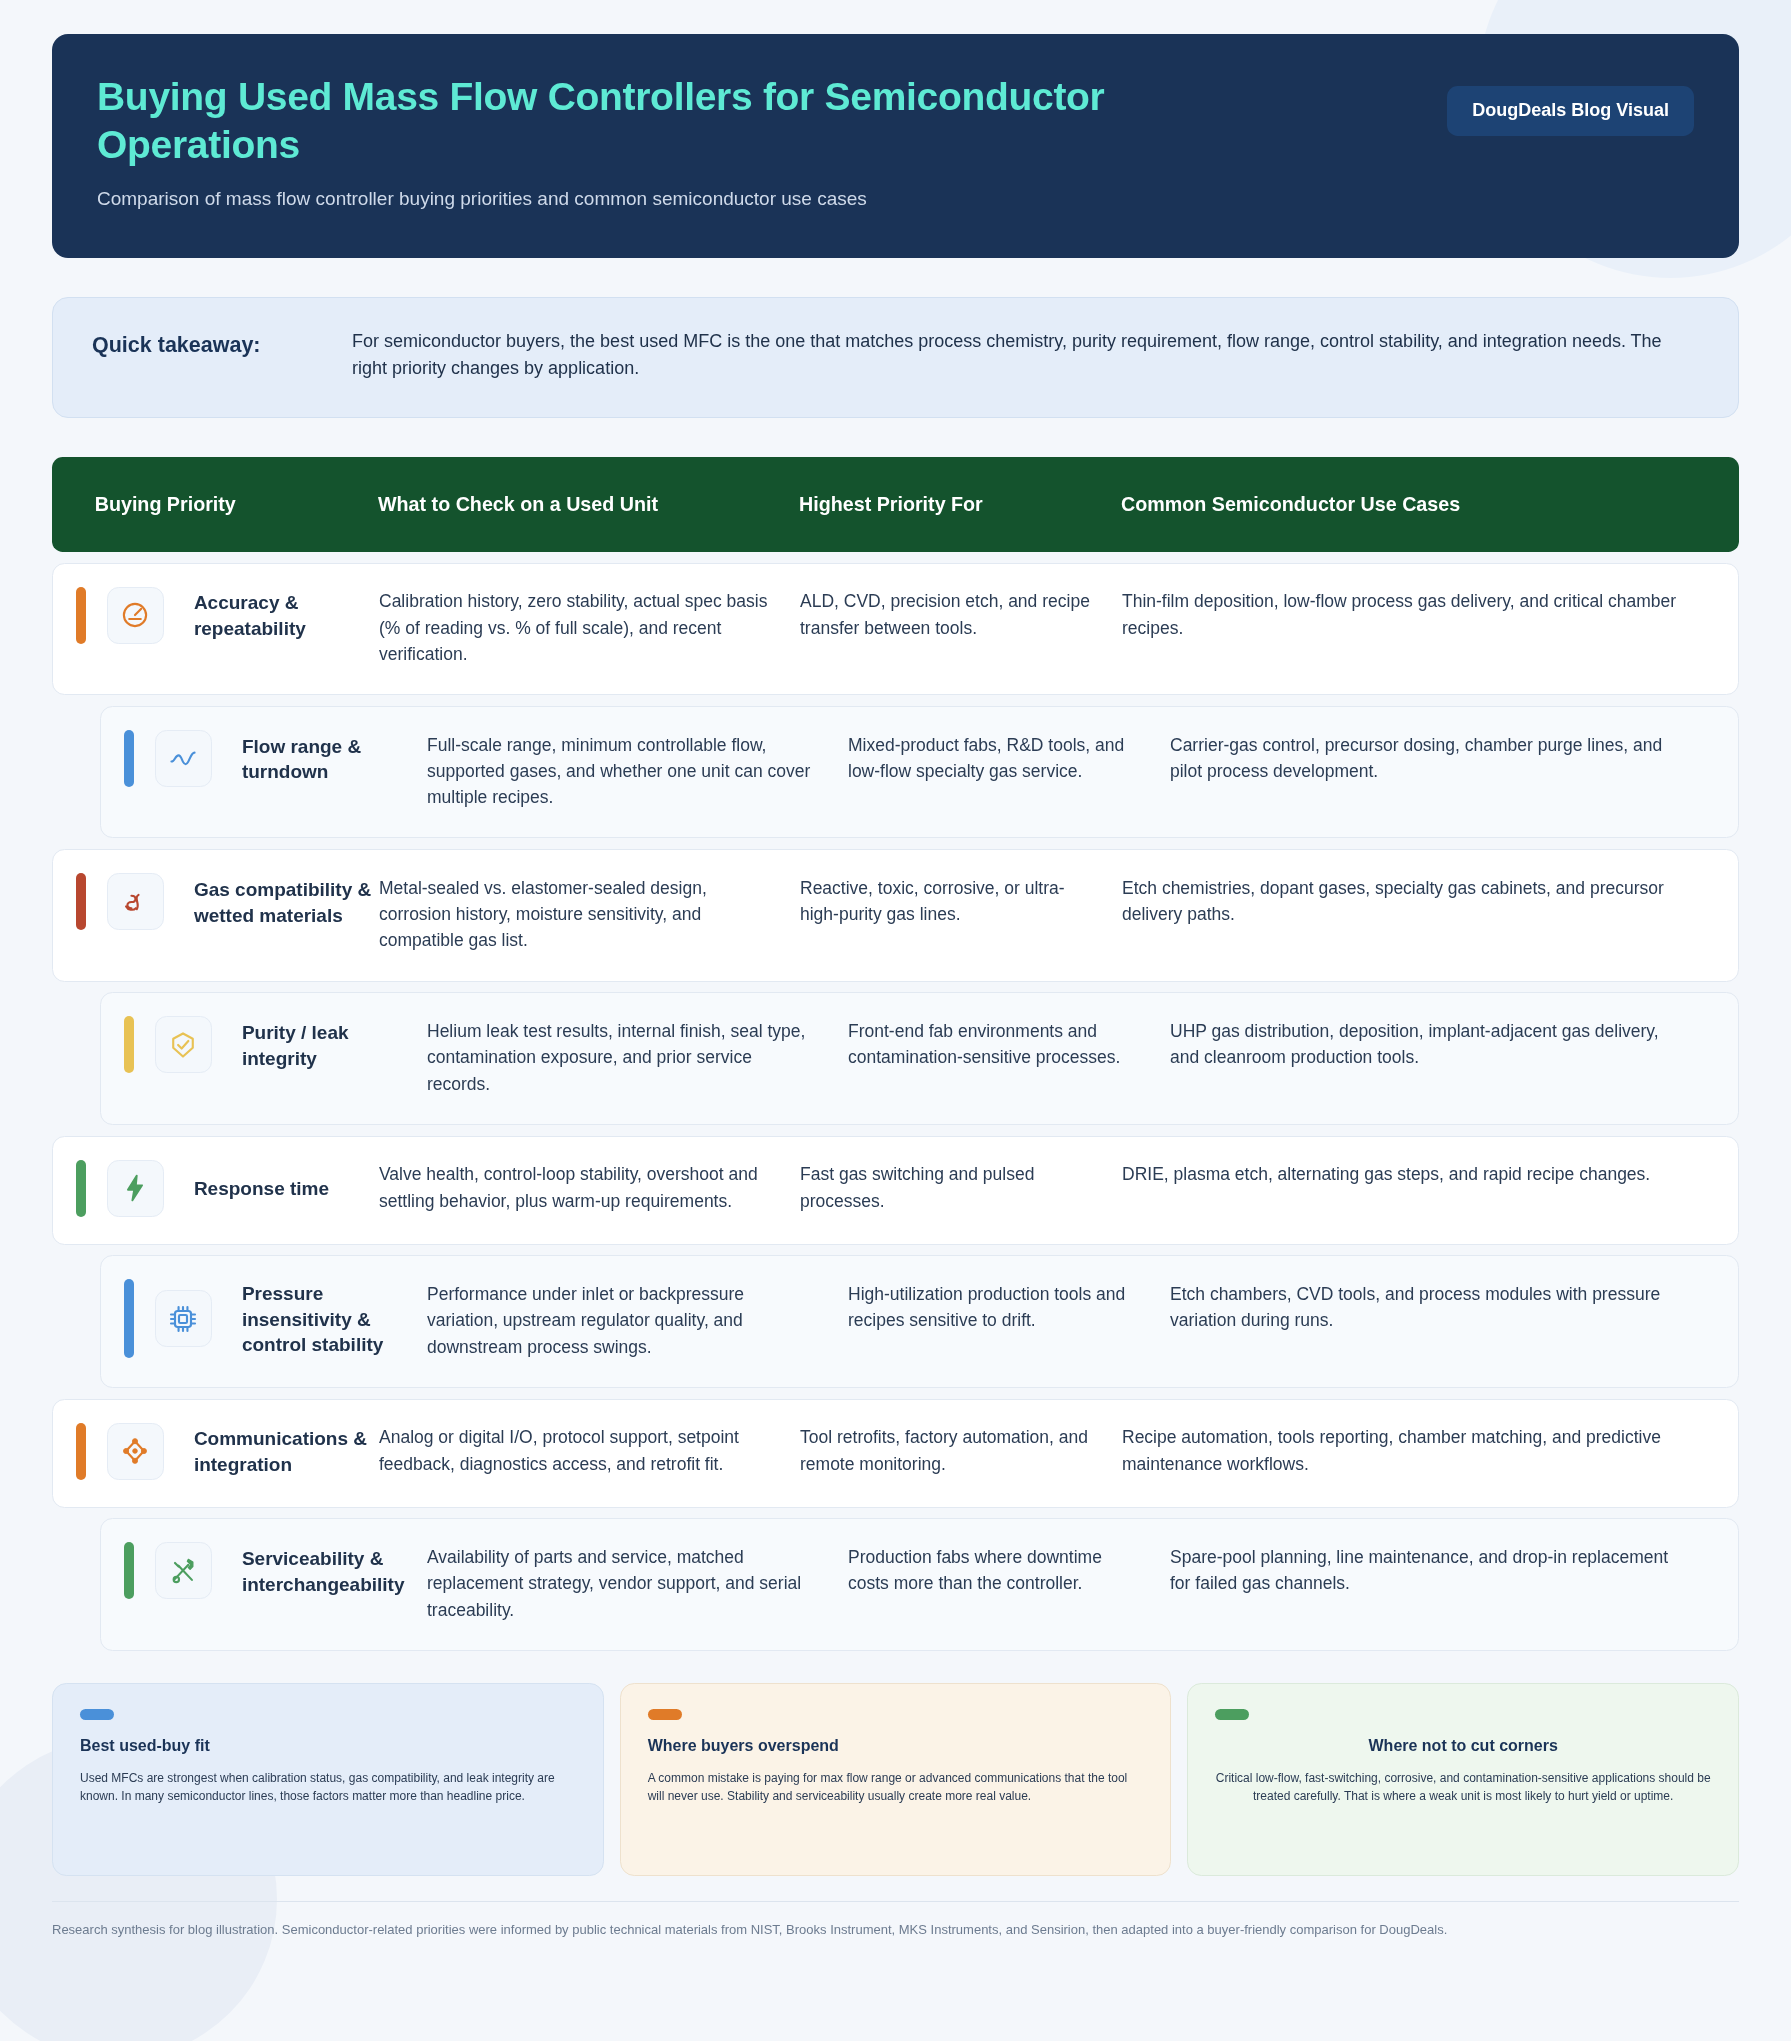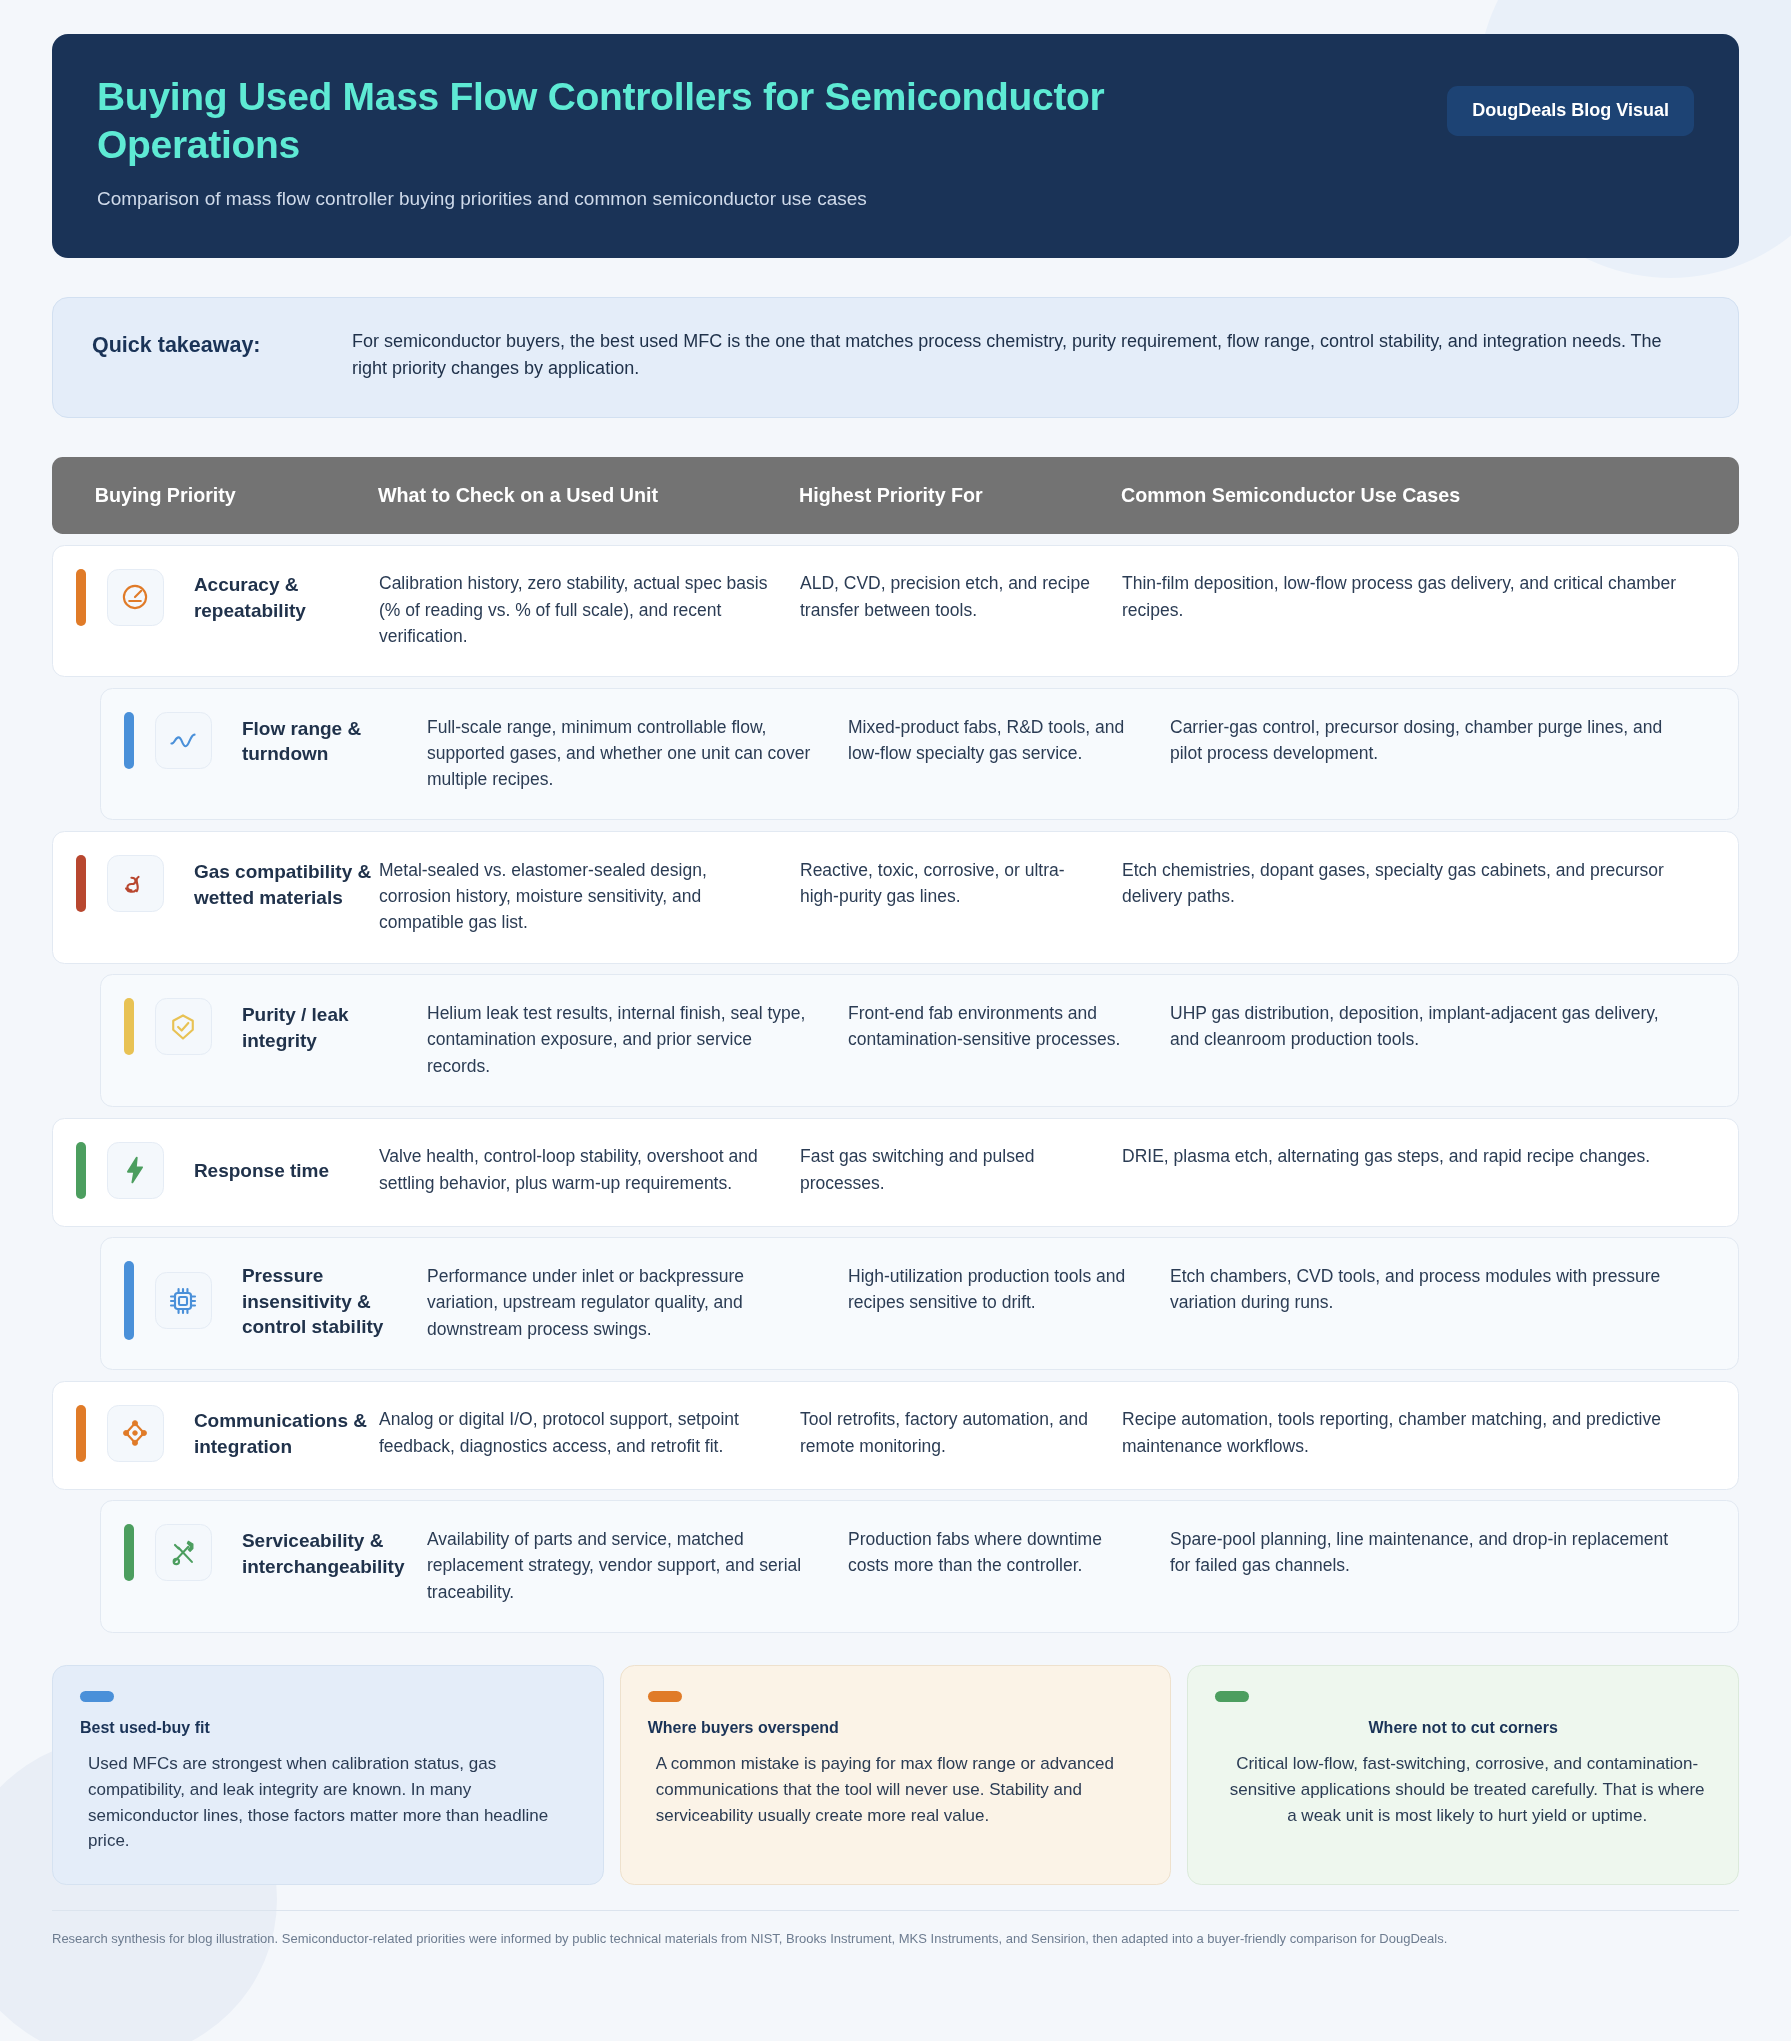--- a/index.html
+++ b/index.html
@@ -92,24 +92,24 @@
   .takeaway-text {
     color: #20324b;
     font-size: 18px;
     line-height: 1.52;
     flex: 1;
   }
 
   
   .table { margin-top: 39px; }
   .thead {
-    background: #737373;
+    background: #14532d;
     border-radius: 10.7px;
     display: flex;
-    padding: 27px 23px;
+    padding: 36px 23px;
   }
   .thead .th {
     color: #ffffff;
     font-size: 19.7px;
     font-weight: bold;
   }
   .col-1 { flex: 0 0 303px; padding-left: 19.7px; }
   .col-2 { flex: 0 0 421px; }
   .col-3 { flex: 0 0 322px; }
   .col-4 { flex: 1; }
@@ -186,24 +186,23 @@
     margin-bottom: 16px;
   }
   .card-title {
     font-size: 16px;
     font-weight: bold;
     color: #1a3357;
     margin-bottom: 12.5px;
     line-height: 1.25;
   }
   .card-text {
-    font-size: 17px;
+    font-size: 12px;
     color: #2b3c54;
     line-height: 1.52;
-    margin-left: 8px;
   }
   .card-a { background: #e4edf9; border-color: #d5e2f1; }
   .card-b { background: #fbf3e7; border-color: #eee1cd; }
   .card-c { background: #eef7ee; border-color: #dbeadb; text-align: center; }
 
   
   .footer {
     margin-top: 25px;
     border-top: 0.9px solid #dce4ee;
     padding-top: 18px;

